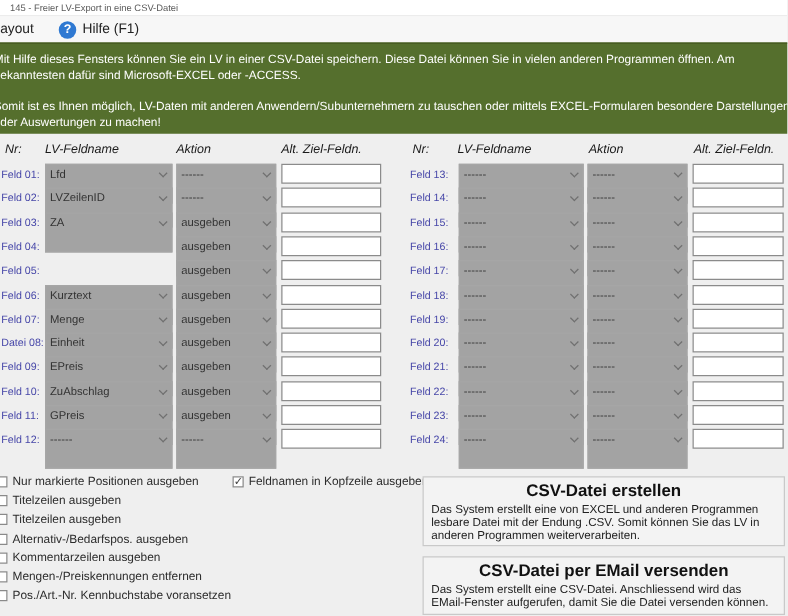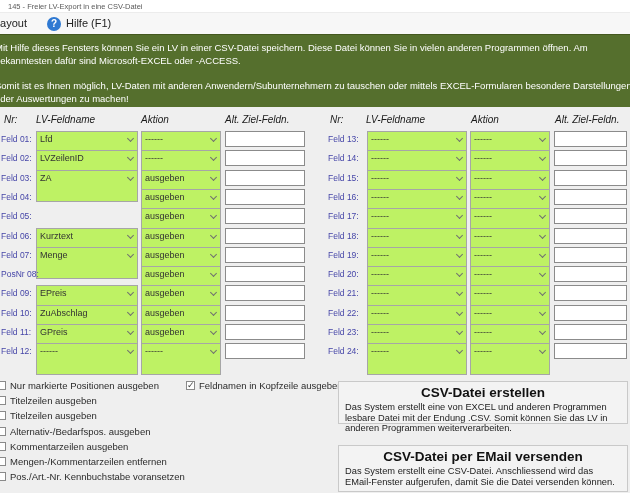--- a/index.html
+++ b/index.html
@@ -48,21 +48,21 @@
     font-size:10px; color:#1a1a1a; }
   .hdr { position:absolute; white-space:nowrap; }
   .grp-left  { left:0; }
   .grp-right { left:327px; }
   .field-row { position:absolute; height:16px; width:310px; }
   .field-label {
     position:absolute; left:1px; top:0; height:16px; line-height:16px;
     font-size:8.5px; color:#4646a8; white-space:nowrap;
   }
   .combo {
-    position:absolute; top:0; height:32px; background:#bef264;
+    position:absolute; top:0; height:32px; background:#a3a3a3;
     border:1px solid #a6a6a6; font-size:9px; color:#333;
     line-height:14px; padding-left:3px; overflow:hidden; white-space:nowrap;
     cursor:default;
   }
   .combo .chev {
     position:absolute; right:4px; top:4px; width:5px; height:5px;
     border-left:1px solid #707070; border-bottom:1px solid #707070;
     transform:rotate(-45deg);
   }
   .txtfield {
@@ -90,21 +90,21 @@
     position:absolute; left:13px; top:0; font-size:9.5px; color:#2b2b2b;
     line-height:12px; cursor:default;
   }
   .chk-left { left:-3px; }
   .chk-mid  { left:186px; top:380px; }
   
   .panel {
     position:absolute; left:338px; width:290px;
     background:#f3f3f3; border:1px solid #c9c9c9; cursor:pointer;
   }
-  .panel-create { top:381px; height:43px; }
+  .panel-create { top:381px; height:56px; }
   .panel-mail   { top:445px; height:47px; }
   .panel-title {
     margin-top:3px; text-align:center; font-weight:bold;
     font-size:13.5px; color:#111;
   }
   .panel-body {
     margin-top:2px; padding:0 6px; font-size:9.3px; line-height:10.5px;
     color:#222;
   }
 </style>
@@ -175,21 +175,22 @@
     <span class="combo c-akt"><span class="val">ausgeben</span><span class="chev"></span></span>
     <input class="txtfield c-alt" type="text" style="">
   </div>
     <div class="field-row grp-left" style="top: 246.8px; left: 0px; padding-left: 39px;">
     <span class="field-label">Feld 07:</span>
     <span class="combo c-fname"><span class="val">Menge</span><span class="chev"></span></span>
     <span class="combo c-akt"><span class="val">ausgeben</span><span class="chev"></span></span>
     <input class="txtfield c-alt" type="text" style="">
   </div>
     <div class="field-row grp-left" style="top: 266.1px; left: 0px;">
-    <span class="field-label">PosNr 08:</span>
+    <span class="field-label">Datei 08:</span>
+    <span class="combo c-fname"><span class="val">Einheit</span><span class="chev"></span></span>
     <span class="combo c-akt"><span class="val">ausgeben</span><span class="chev"></span></span>
     <input class="txtfield c-alt" type="text" style="">
   </div>
     <div class="field-row grp-left" style="top: 285.4px; left: 0px;">
     <span class="field-label">Feld 09:</span>
     <span class="combo c-fname"><span class="val">EPreis</span><span class="chev"></span></span>
     <span class="combo c-akt"><span class="val">ausgeben</span><span class="chev"></span></span>
     <input class="txtfield c-alt" type="text" style="">
   </div>
     <div class="field-row grp-left" style="top: 304.7px; left: 0px;">
@@ -299,21 +300,21 @@
     <div class="chk-item chk-left" style="top: 425.6px;">
     <span class="chk-box"></span>
     <span class="chk-label">Alternativ-/Bedarfspos. ausgeben</span>
   </div>
     <div class="chk-item chk-left" style="top: 440.8px;">
     <span class="chk-box"></span>
     <span class="chk-label">Kommentarzeilen ausgeben</span>
   </div>
     <div class="chk-item chk-left" style="top: 456px;">
     <span class="chk-box"></span>
-    <span class="chk-label">Mengen-/Kommentarzeilen entfernen</span>
+    <span class="chk-label">Mengen-/Preiskennungen entfernen</span>
   </div>
     <div class="chk-item chk-left" style="top: 471.2px;">
     <span class="chk-box"></span>
     <span class="chk-label">Pos./Art.-Nr. Kennbuchstabe voransetzen</span>
   </div>
   </div>
 
 <div class="chk-item chk-mid">
   <span class="chk-box checked" id="hdr-chk"></span>
   <span class="chk-label">Feldnamen in Kopfzeile ausgeben</span>

